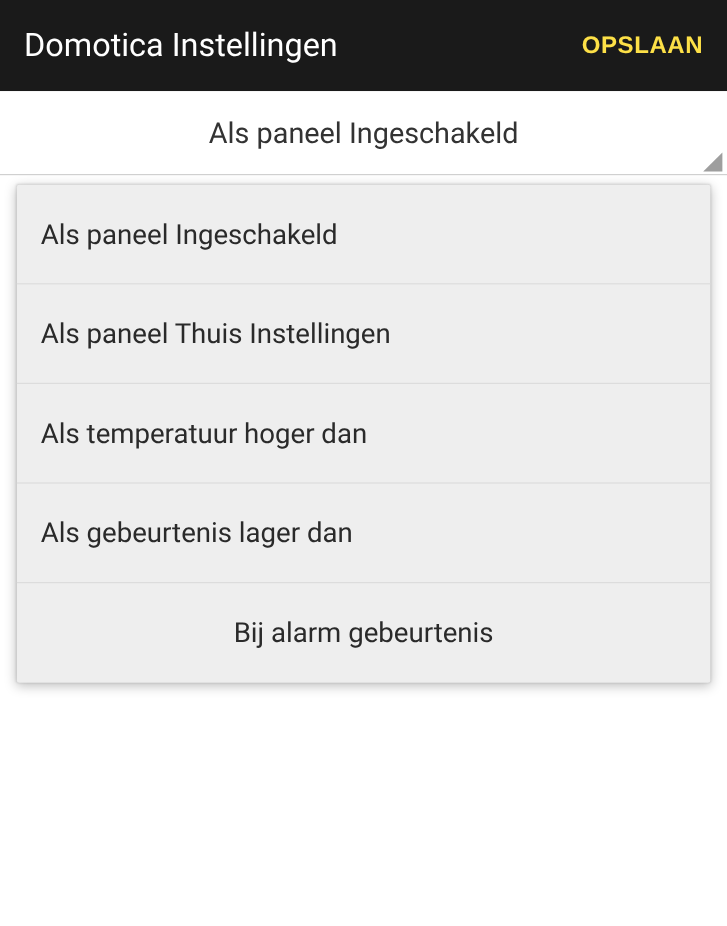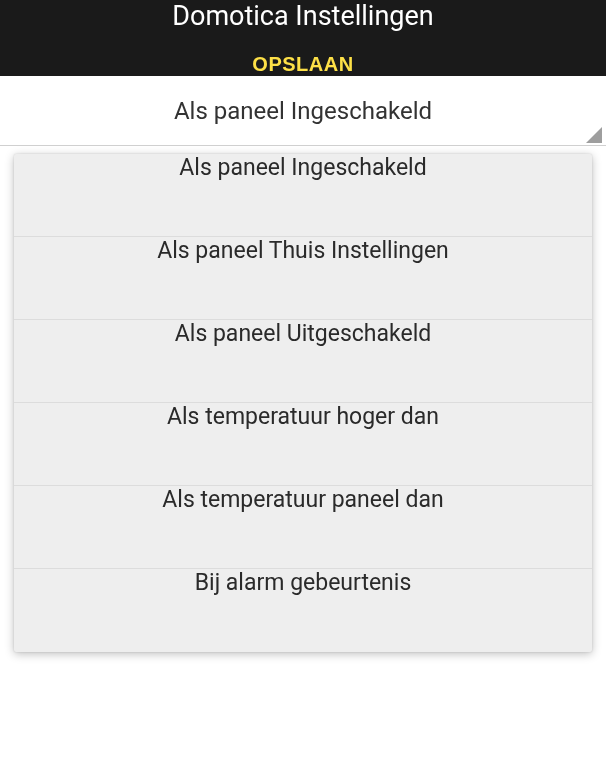--- a/index.html
+++ b/index.html
@@ -1,19 +1,18 @@
 <!DOCTYPE html>
 <html><head>
   <meta charset="utf-8">
   <style>
     * {
       margin: 0;
       padding: 0;
       box-sizing: border-box;
-      flex-direction: column;
     }
     body {
       font-family: Roboto, "Helvetica Neue", Arial, sans-serif;
       background: #ffffff;
       width: 606px;
       height: 772px;
       overflow: hidden;
       position: relative;
     }
     .header {
@@ -75,20 +74,21 @@
       display: flex;
       align-items: center;
       padding: 0 20px;
       font-size: 23px;
       color: #2a2a2a;
       border-bottom: 1px solid #dcdcdc;
       cursor: pointer;
     }
     .dropdown-item:last-child {
       border-bottom: none;
+      justify-content: center;
     }
   </style>
 </head>
 <body>
 
 <div class="header">
   <div class="header-title">Domotica Instellingen</div>
   <button class="save-button">OPSLAAN</button>
 </div>
 
@@ -98,24 +98,21 @@
 </div>
 
 <div class="dropdown-list">
   <div class="dropdown-item">
     <span>Als paneel Ingeschakeld</span>
   </div>
   <div class="dropdown-item">
     <span>Als paneel Thuis Instellingen</span>
   </div>
   <div class="dropdown-item">
-    <span>Als paneel Uitgeschakeld</span>
-  </div>
-  <div class="dropdown-item">
     <span>Als temperatuur hoger dan</span>
   </div>
   <div class="dropdown-item">
-    <span>Als temperatuur paneel dan</span>
+    <span>Als gebeurtenis lager dan</span>
   </div>
   <div class="dropdown-item">
     <span>Bij alarm gebeurtenis</span>
   </div>
 </div>
 
 </body></html>

